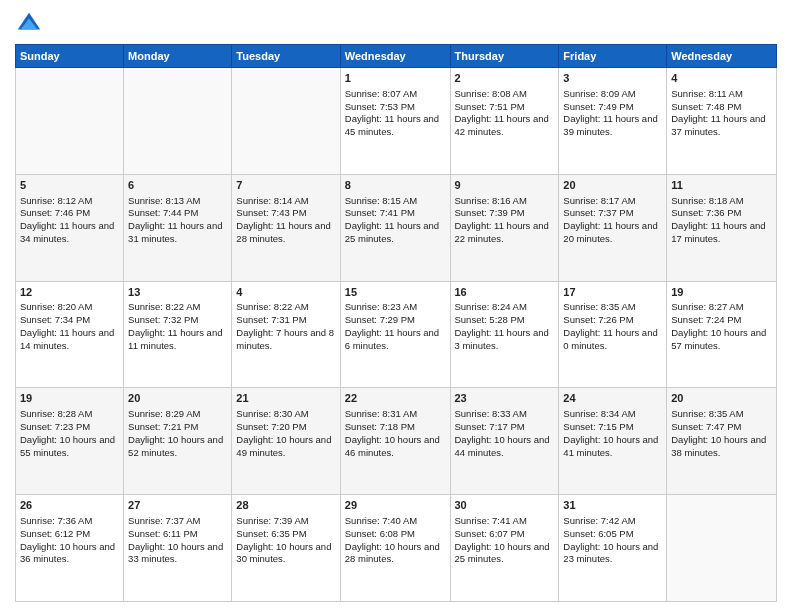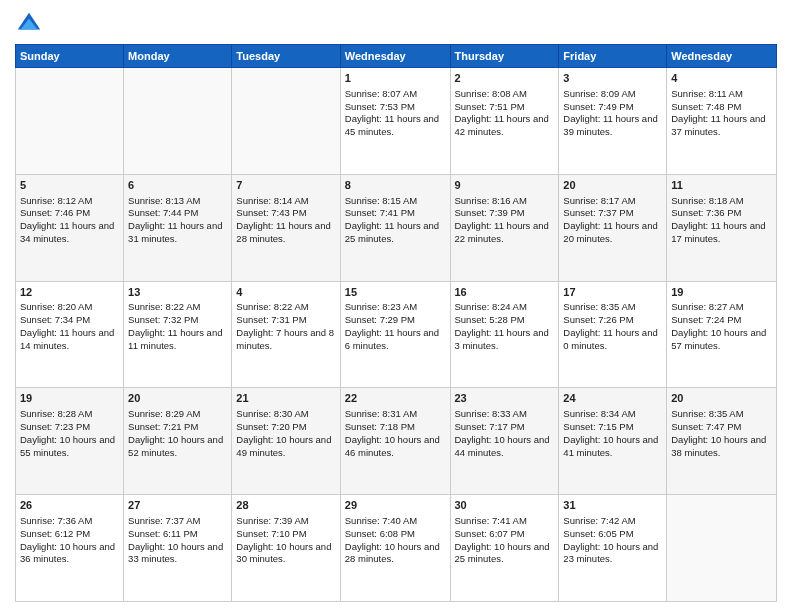--- a/index.html
+++ b/index.html
@@ -294,21 +294,21 @@
           </td>
           <td>
             <span class="day-number">27</span>
             <div>Sunrise: 7:37 AM</div>
             <div>Sunset: 6:11 PM</div>
             <div>Daylight: 10 hours and 33 minutes.</div>
           </td>
           <td>
             <span class="day-number">28</span>
             <div>Sunrise: 7:39 AM</div>
-            <div>Sunset: 7:10 PM</div>
+            <div>Sunset: 6:35 PM</div>
             <div>Daylight: 10 hours and 30 minutes.</div>
           </td>
           <td>
             <span class="day-number">29</span>
             <div>Sunrise: 7:40 AM</div>
             <div>Sunset: 6:08 PM</div>
             <div>Daylight: 10 hours and 28 minutes.</div>
           </td>
           <td>
             <span class="day-number">30</span>

